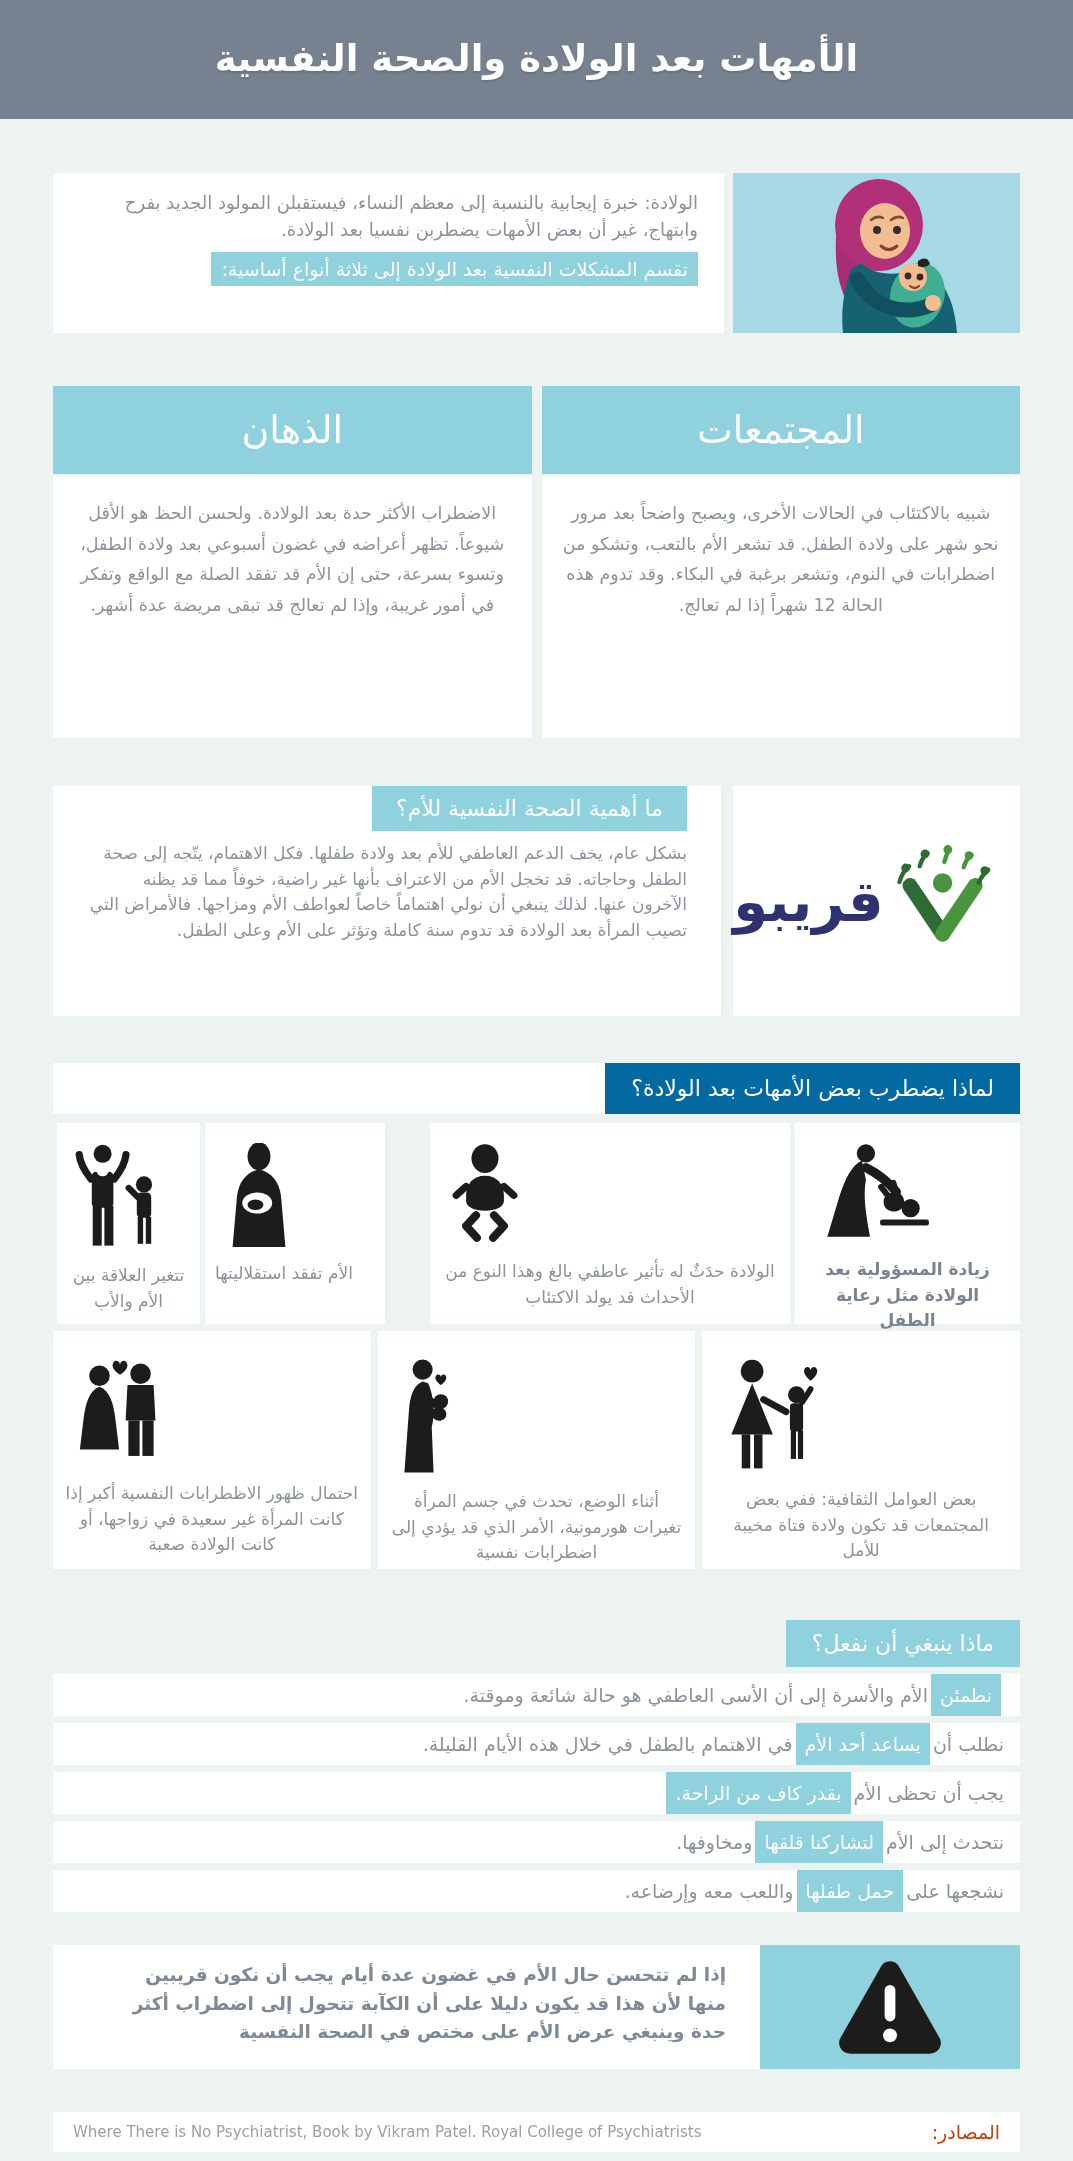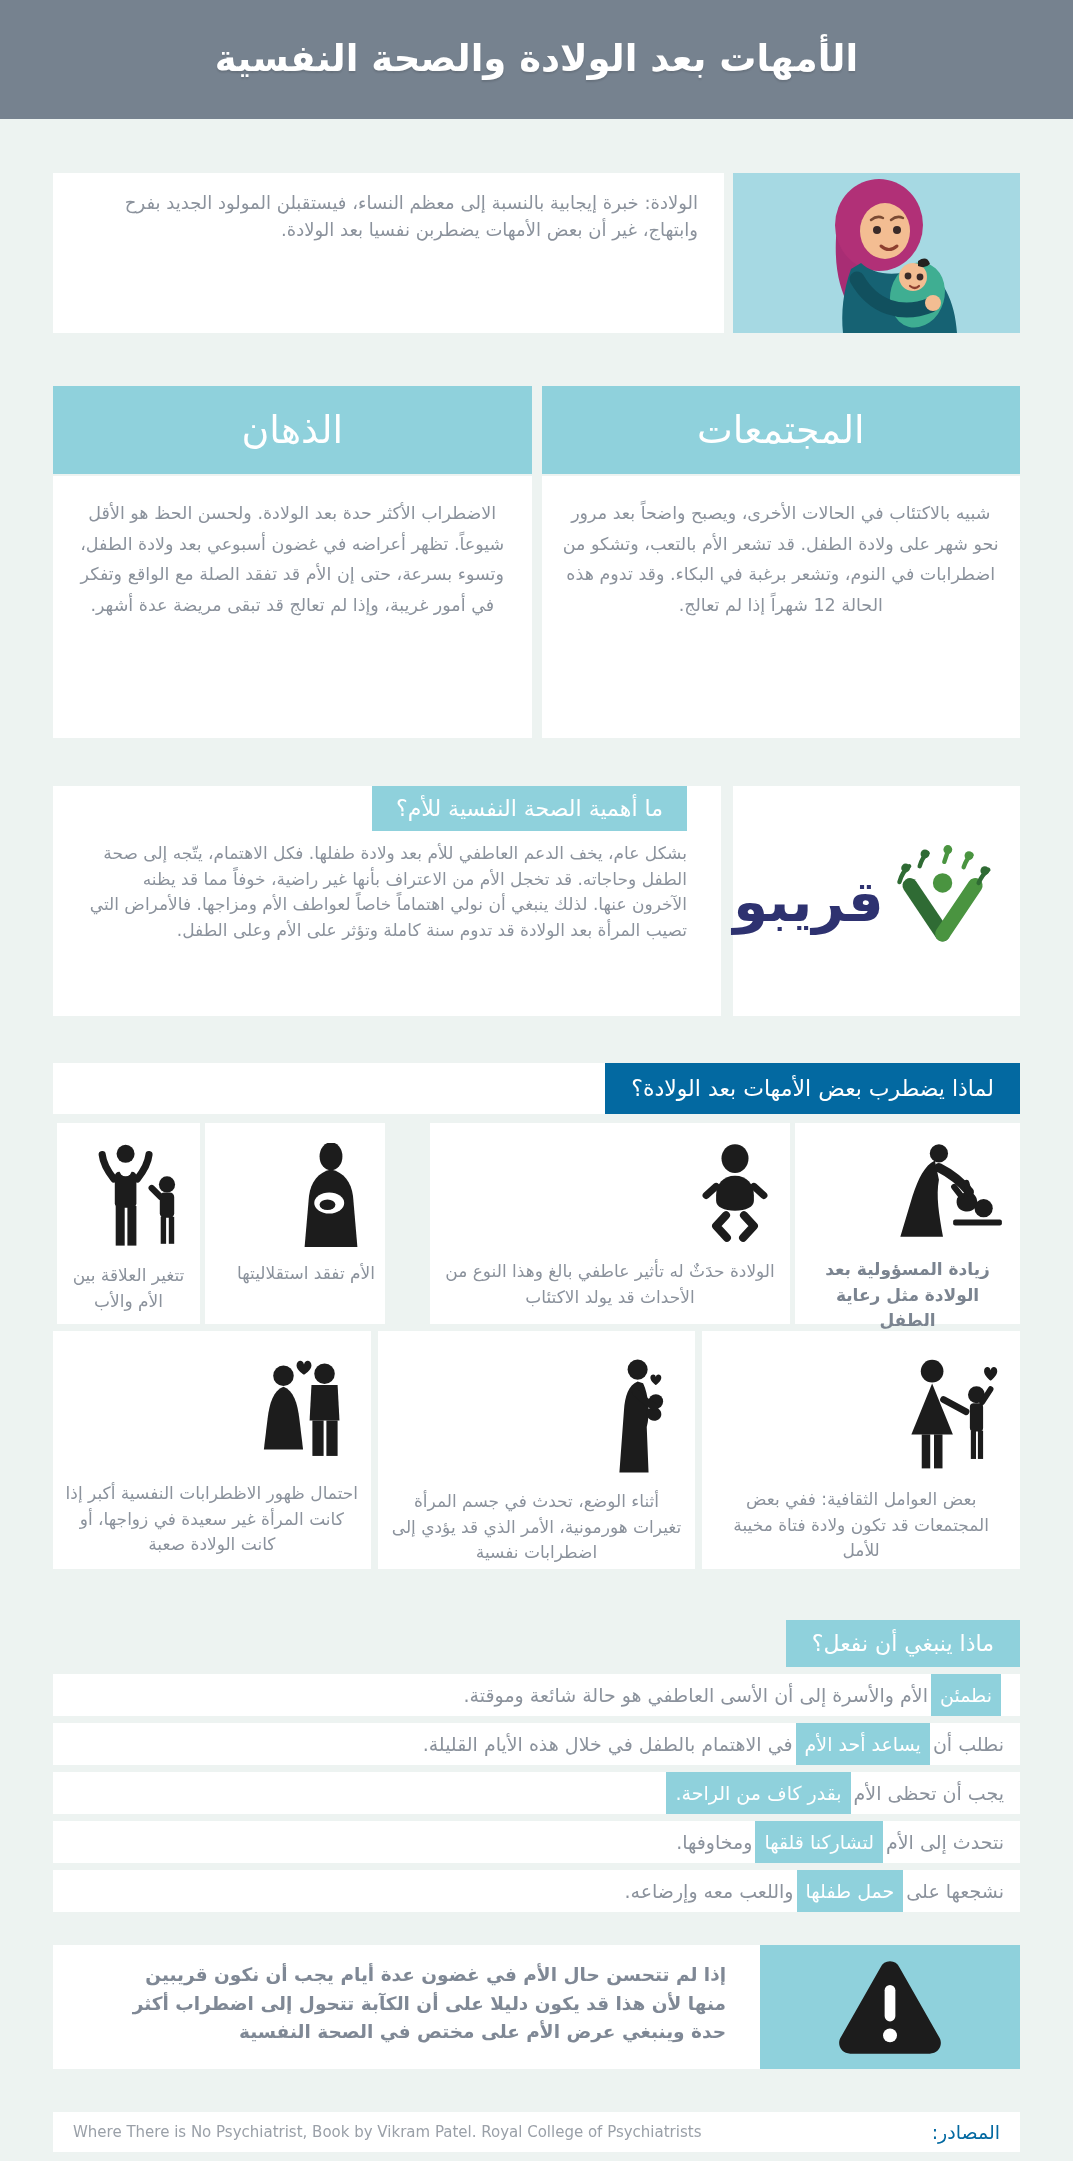--- a/index.html
+++ b/index.html
@@ -74,21 +74,21 @@
   .reasons-header { margin-top: 47px; background: #ffffff; height: 51px; display: flex; }
   .reasons-title {
     background: #0369a1; color: #ffffff; font-size: 22px;
     padding: 0 26px; display: flex; align-items: center; height: 51px;
   }
   .cards-row { display: flex; gap: 5px; }
   .row1 { margin-top: 9px; height: 201px; }
   .row2 { margin-top: 7px; height: 238px; gap: 7px; }
   .icon-card {
     background: #ffffff; height: 100%; padding: 20px 10px 10px;
-    display: flex; flex-direction: column; align-items: flex-start;
+    display: flex; flex-direction: column; align-items: flex-end;
   }
   .icon-card .pict { flex: 0 0 auto; display: flex; align-items: flex-end; justify-content: center; }
   .card-text { margin-top: 12px; font-size: 17px; line-height: 1.5; text-align: center; }
   .card-text.bold { font-weight: bold; color: #7b8490; }
   .c-w225 { flex: 0 0 225px; }
   .c-w360 { flex: 0 0 360px; margin-left: 40px; }
   .c-w180 { flex: 0 0 180px; }
   .c-w143 { flex: 0 0 143px; }
   .row2 .icon-card { flex: 1; padding-top: 26px; }
   svg.black-icon { fill: #1c1c1c; stroke: #1c1c1c; }
@@ -122,21 +122,21 @@
     font-size: 18.5px; font-weight: bold; line-height: 1.55;
     color: #7f8895; text-align: right;
   }
 
   
   .footer {
     margin-top: 43px; height: 40px; background: #ffffff;
     display: flex; align-items: center; justify-content: space-between;
     padding: 0 20px;
   }
-  .footer-label { font-size: 19px; color: #0369a1; }
+  .footer-label { font-size: 19px; color: #c2410c; }
   .footer-sources { font-size: 15px; color: #9aa0a8; direction: ltr; }
 </style>
 </head>
 <body>
 
 <div class="canvas">
 
   <div class="top-banner">
     <div class="page-title">الأمهات بعد الولادة والصحة النفسية</div>
   </div>
@@ -163,20 +163,21 @@
           <path d="M185 88 q9 -6 12 3 q-5 5 -12 2 z" fill="#23211f"></path>
           <circle cx="175" cy="103" r="3.4" fill="#3a2a28"></circle>
           <circle cx="187" cy="104" r="3.4" fill="#3a2a28"></circle>
           <path d="M177 113 q5 4 9 0" stroke="#8d3f2f" stroke-width="2.2" fill="none" stroke-linecap="round"></path>
           <path d="M124 106 C140 134 168 144 198 132" stroke="#11505e" stroke-width="15" fill="none" stroke-linecap="round"></path>
           <circle cx="200" cy="130" r="8" fill="#f3bd92"></circle>
         </svg>
       </div>
       <div class="intro-card">
         <div class="intro-text">الولادة: خبرة إيجابية بالنسبة إلى معظم النساء، فيستقبلن المولود الجديد بفرح وابتهاج، غير أن بعض الأمهات يضطربن نفسيا بعد الولادة.</div>
+        <div class="intro-highlight">تقسم المشكلات النفسية بعد الولادة إلى ثلاثة أنواع أساسية:</div>
       </div>
     </div>
 
     <div class="types">
       <div class="type-col">
         <div class="type-title">المجتمعات</div>
         <div class="type-body">شبيه بالاكتئاب في الحالات الأخرى، ويصبح واضحاً بعد مرور نحو شهر على ولادة الطفل. قد تشعر الأم بالتعب، وتشكو من اضطرابات في النوم، وتشعر برغبة في البكاء. وقد تدوم هذه الحالة 12 شهراً إذا لم تعالج.</div>
       </div>
       <div class="type-col">
         <div class="type-title">الذهان</div>

